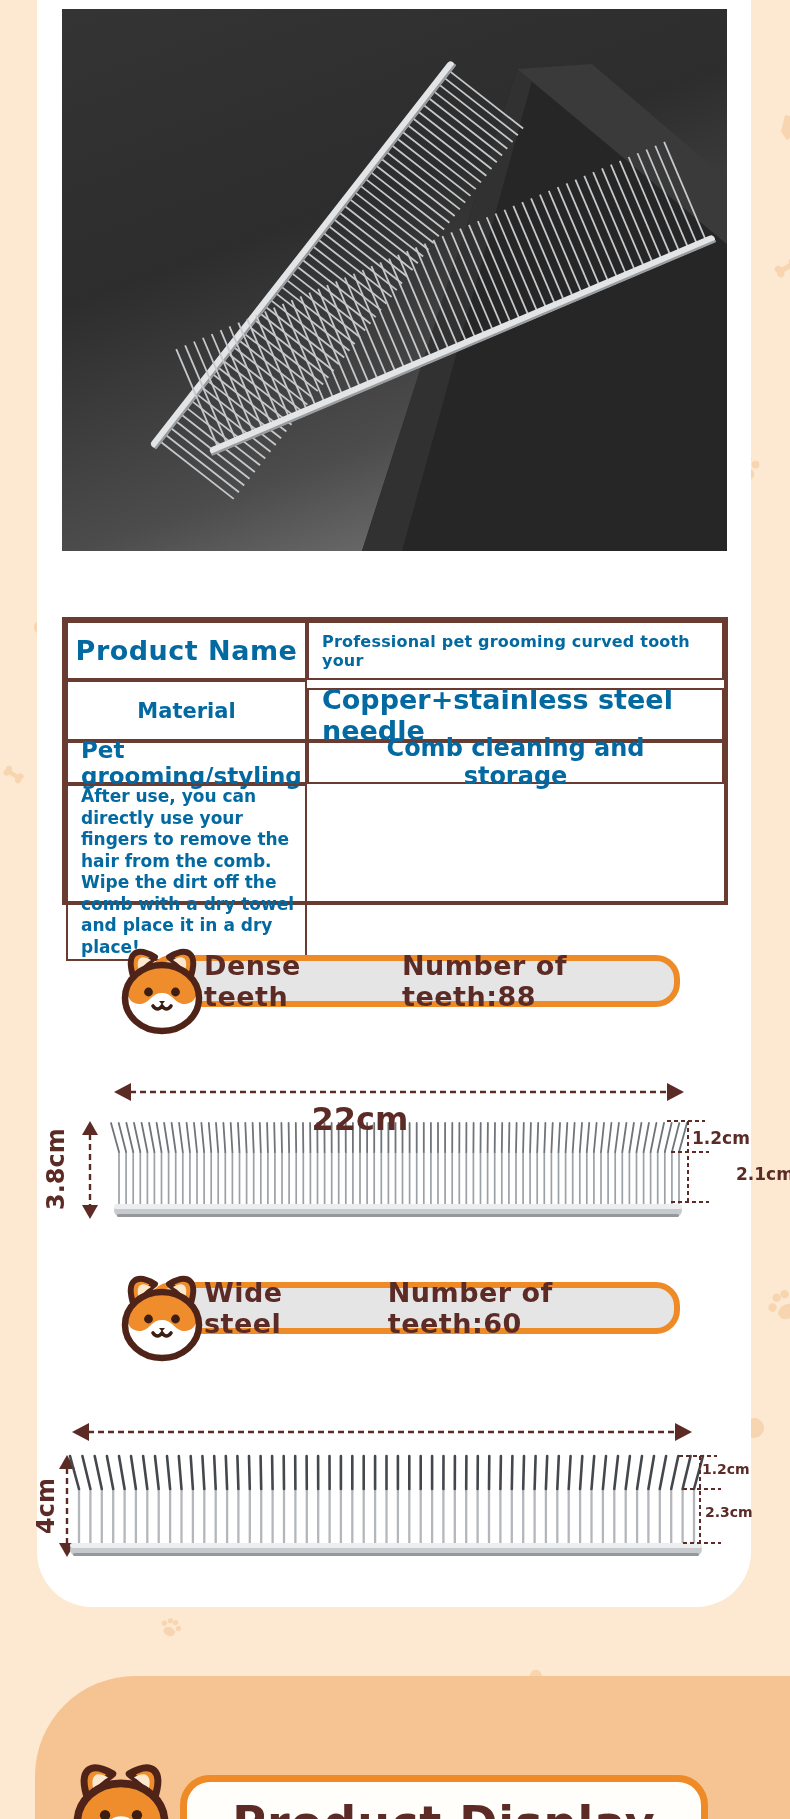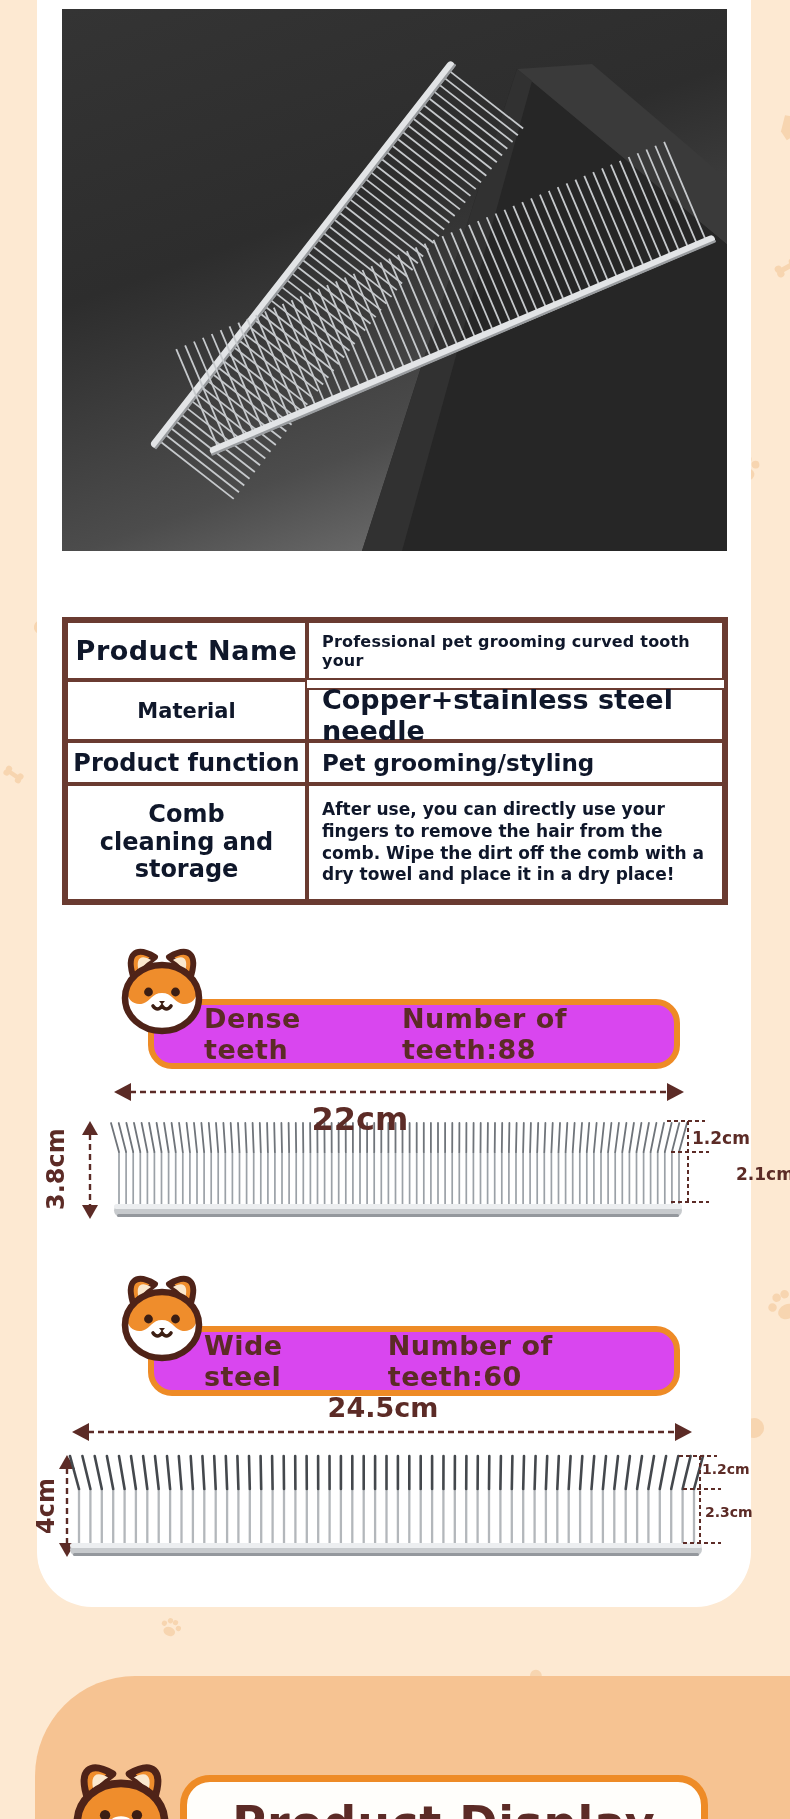--- a/index.html
+++ b/index.html
@@ -10,35 +10,35 @@
   .bg-pattern{position:absolute;left:0;top:0;z-index:0;}
   .white-panel{position:absolute;left:37px;top:0;width:714px;height:1607px;background:#ffffff;
                border-radius:0 0 55px 55px;z-index:1;}
 
   .photo{position:absolute;left:62px;top:9px;width:665px;height:542px;z-index:2;
          background:linear-gradient(160deg,#343434 0%,#2d2d2d 38%,#4c4c4c 70%,#8a8a8a 100%);}
 
   .spec-table{position:absolute;left:62px;top:617px;width:666px;height:288px;z-index:2;
               box-sizing:border-box;border:4px solid #6a3b31;display:grid;
               grid-template-columns:241px 1fr;grid-template-rows:59px 61px 43px 1fr;
-              background:#fff;color:#0f172a;}
+              background:#fff;color:#0369a1;}
   .cell{border:2px solid #6a3b31;display:flex;align-items:center;box-sizing:border-box;}
   .cl{justify-content:center;text-align:center;font-weight:bold;}
   .cv{justify-content:flex-start;padding-left:13px;padding-right:6px;font-weight:bold;}
   .fs-label1{font-size:27px;letter-spacing:0.5px;}
   .fs-val1{font-size:16px;letter-spacing:0.2px;}
   .fs-label2{font-size:21px;}
   .fs-val2{font-size:27px;margin-top:8px;}
   .fs-label3{font-size:24px;}
   .fs-val3{font-size:23px;}
   .fs-label4{font-size:24px;line-height:1.15;}
   .fs-val4{font-size:17px;line-height:1.27;}
 
-  .badge{position:absolute;left:148px;width:532px;height:70px;box-sizing:border-box;
-         border:6px solid #ee8b26;border-radius:24px;background:#d946ef;z-index:2;margin-top:44px;}
+  .badge{position:absolute;left:148px;width:532px;height:52px;box-sizing:border-box;
+         border:6px solid #ee8b26;border-radius:24px;background:#e5e5e5;z-index:2;}
   .badge-text{margin-left:50px;height:100%;display:flex;align-items:center;justify-content:center;
               gap:30px;font-size:27px;font-weight:bold;color:#5c2b26;letter-spacing:0.5px;}
   .cat{position:absolute;z-index:3;}
 
   .dim-label{position:absolute;z-index:3;color:#5c2b26;font-weight:bold;text-align:center;}
   .vlabel{transform:rotate(-90deg);width:80px;height:28px;line-height:28px;}
   .diagram-svg{position:absolute;z-index:2;}
 
   .footer-panel{position:absolute;left:35px;top:1676px;width:755px;height:143px;
                 background:#f6c392;border-radius:100px 0 0 0;z-index:2;}
@@ -287,21 +287,20 @@
           </g>
         </g>
     </svg>
   </div>
 
   <div class="spec-table">
     <div class="cell cl fs-label1">Product Name</div>
     <div class="cell cv fs-val1">Professional pet grooming curved tooth your</div>
     <div class="cell cl fs-label2">Material</div>
     <div class="cell cv fs-val2">Copper+stainless steel needle</div>
-    <div class="cell cl fs-label3">Product function</div>
     <div class="cell cv fs-val3">Pet grooming/styling</div>
     <div class="cell cl fs-label4" style="padding:0 28px;">Comb cleaning and storage</div>
     <div class="cell cv fs-val4">After use, you can directly use your fingers to remove the hair from the comb. Wipe the dirt off the comb with a dry towel and place it in a dry place!</div>
   </div>
 
   <div class="badge" style="top:955px">
     <div class="badge-text">
       <span>Dense teeth</span>
       <span>Number of teeth:88</span>
     </div>
@@ -502,21 +501,20 @@
   <div class="badge" style="top:1282px">
     <div class="badge-text">
       <span>Wide steel</span>
       <span>Number of teeth:60</span>
     </div>
   </div>
   <svg class="cat" style="left:112px;top:1268px" width="100" height="100">
       <use href="#catface"></use>
     </svg>
 
-  <div class="dim-label" style="left:283px;top:1392px;width:200px;font-size:27px">24.5cm</div>
   <div class="dim-label vlabel" style="left:6px;top:1492px;font-size:24px">4cm</div>
   <div class="dim-label" style="left:702px;top:1461px;font-size:14px">1.2cm</div>
   <div class="dim-label" style="left:705px;top:1504px;font-size:14px">2.3cm</div>
 
   <svg id="d2" class="diagram-svg" style="left:37px;top:1380px" width="714" height="200" viewBox="0 0 714 200">
     <g stroke="#5c2b26" stroke-width="2.4" stroke-dasharray="6 4" fill="none">
       <line x1="51" y1="52" x2="639" y2="52"></line>
       <line x1="30" y1="88" x2="30" y2="164"></line>
     </g>
     <g fill="#5c2b26">

